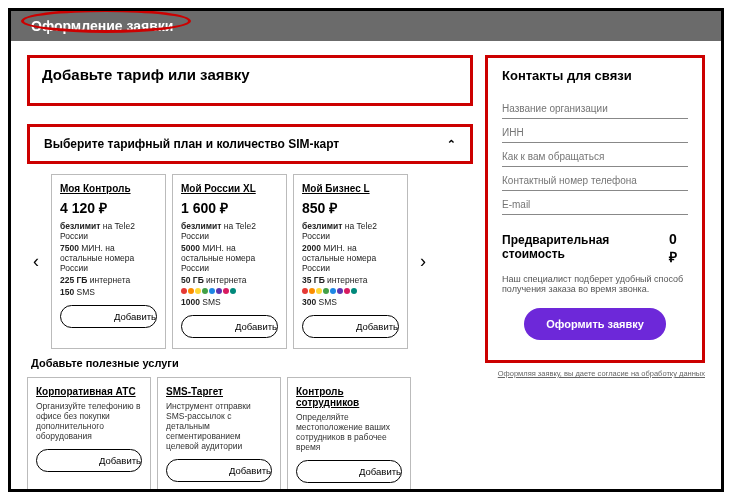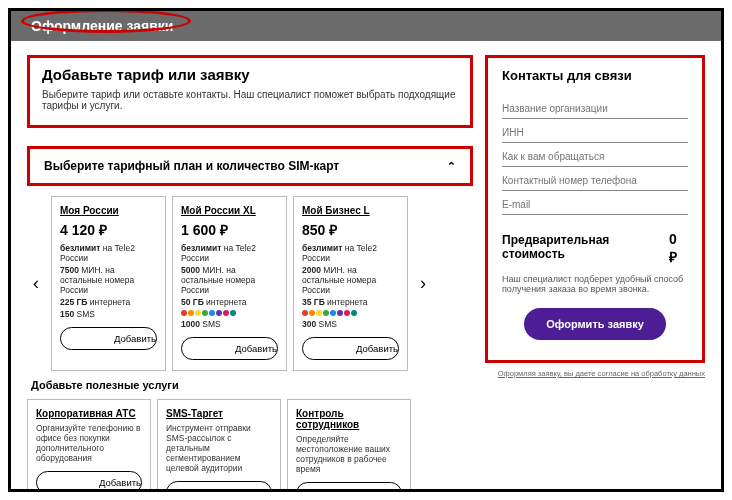--- a/index.html
+++ b/index.html
@@ -31,48 +31,47 @@
 .service-card { border: 1px solid #bbb; padding: 8px; width: 124px; font-size: 9px; }
 .service-name { font-size: 10px; font-weight: bold; text-decoration: underline; margin-bottom: 4px; }
 .service-desc { font-size: 8.5px; color: #333; margin-bottom: 6px; min-height: 40px; }
 .contact-panel { border: 3px solid #c00; padding: 10px 14px 14px; }
 .contact-title { font-size: 13px; font-weight: bold; margin-bottom: 12px; }
 .contact-input { width: 100%; border: none; border-bottom: 1px solid #888; font-size: 10px; padding: 8px 0 4px; outline: none; background: transparent; color: #666; }
 .price-row { display: flex; justify-content: space-between; align-items: baseline; margin-top: 16px; }
 .price-label { font-size: 12px; font-weight: bold; }
 .price-value { font-size: 14px; font-weight: bold; }
 .price-note { font-size: 9px; color: #555; margin-top: 8px; }
-.submit-btn { display: block; margin: 14px auto 6px; padding: 10px 22px; background: #4c1d95; color: #fff; border: none; border-radius: 22px; font-size: 11px; font-weight: bold; cursor: pointer; }
+.submit-btn { display: block; margin: 14px auto 6px; padding: 10px 22px; background: #6d28d9; color: #fff; border: none; border-radius: 22px; font-size: 11px; font-weight: bold; cursor: pointer; }
 .agree-note { font-size: 7.5px; color: #666; text-align: right; text-decoration: underline; margin-top: 6px; }
 </style>
 </head>
 <body>
 
 <div class="outer-border">
   <div class="header-bar">
     <span class="header-title">Оформление заявки</span>
     <div class="red-ellipse-header"></div>
   </div>
   <div class="content">
     <div class="left-col">
       <div class="intro-box">
         <div class="intro-title">Добавьте тариф или заявку</div>
-        <div class="intro-text">Выберите тариф или оставьте контакты. Наш специалист поможет выбрать подходящие тарифы и услуги.</div>
       </div>
 
       <div class="accordion-header">
         <span>Выберите тарифный план и количество SIM-карт</span>
         <span class="chevron">⌃</span>
       </div>
 
       <div class="plans-row">
         <div class="nav-arrow">‹</div>
         <div id="plans-container" style="display:flex;gap:6px;">
             <div class="plan-card">
-              <div class="plan-name">Моя России</div>
+              <div class="plan-name">Моя Контроль</div>
               <div class="plan-price">4 120 ₽</div>
               <div class="plan-line"><span class="plan-bold">безлимит</span> на Tele2 России</div>
               <div class="plan-line"><span class="plan-bold">7500 </span>МИН. на остальные номера России</div>
               <div class="plan-line"><span class="plan-bold">225 ГБ </span>интернета</div>
               <div class="plan-line"><span class="plan-bold">150 </span>SMS</div>
               <button class="add-btn">Добавить</button>
             </div>
             <div class="plan-card">
               <div class="plan-name">Мой России XL</div>
               <div class="plan-price">1 600 ₽</div>

